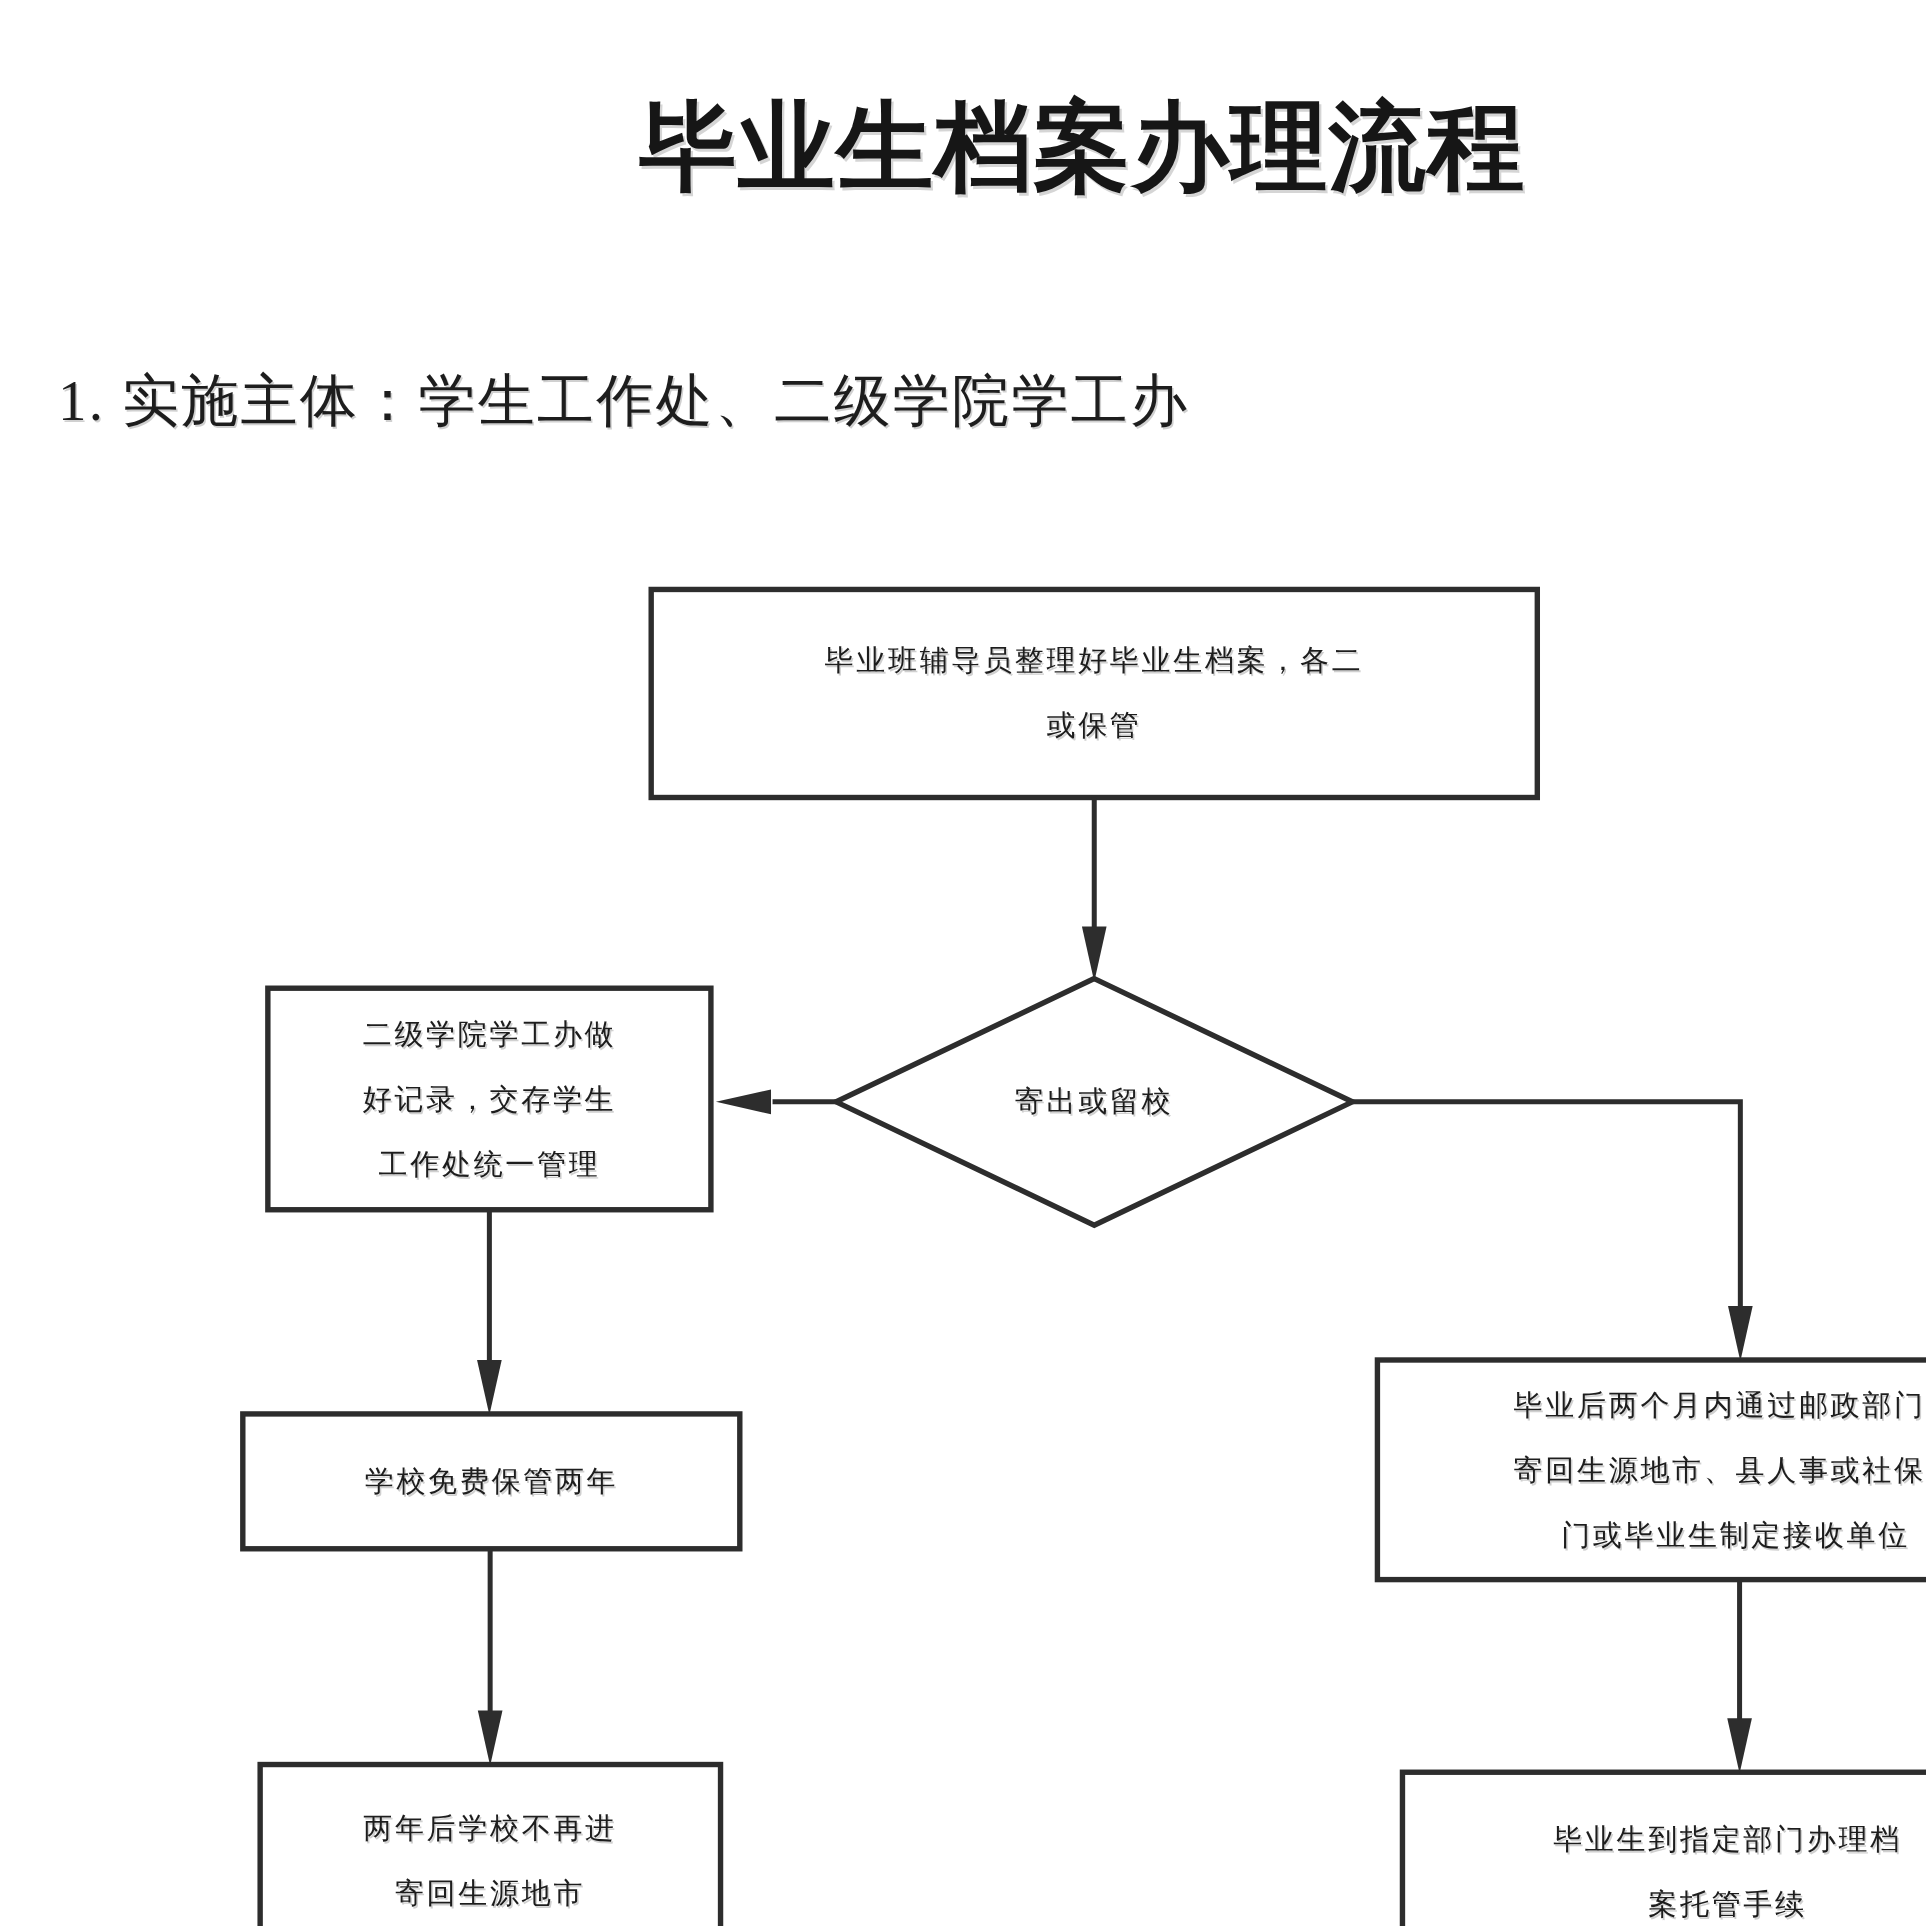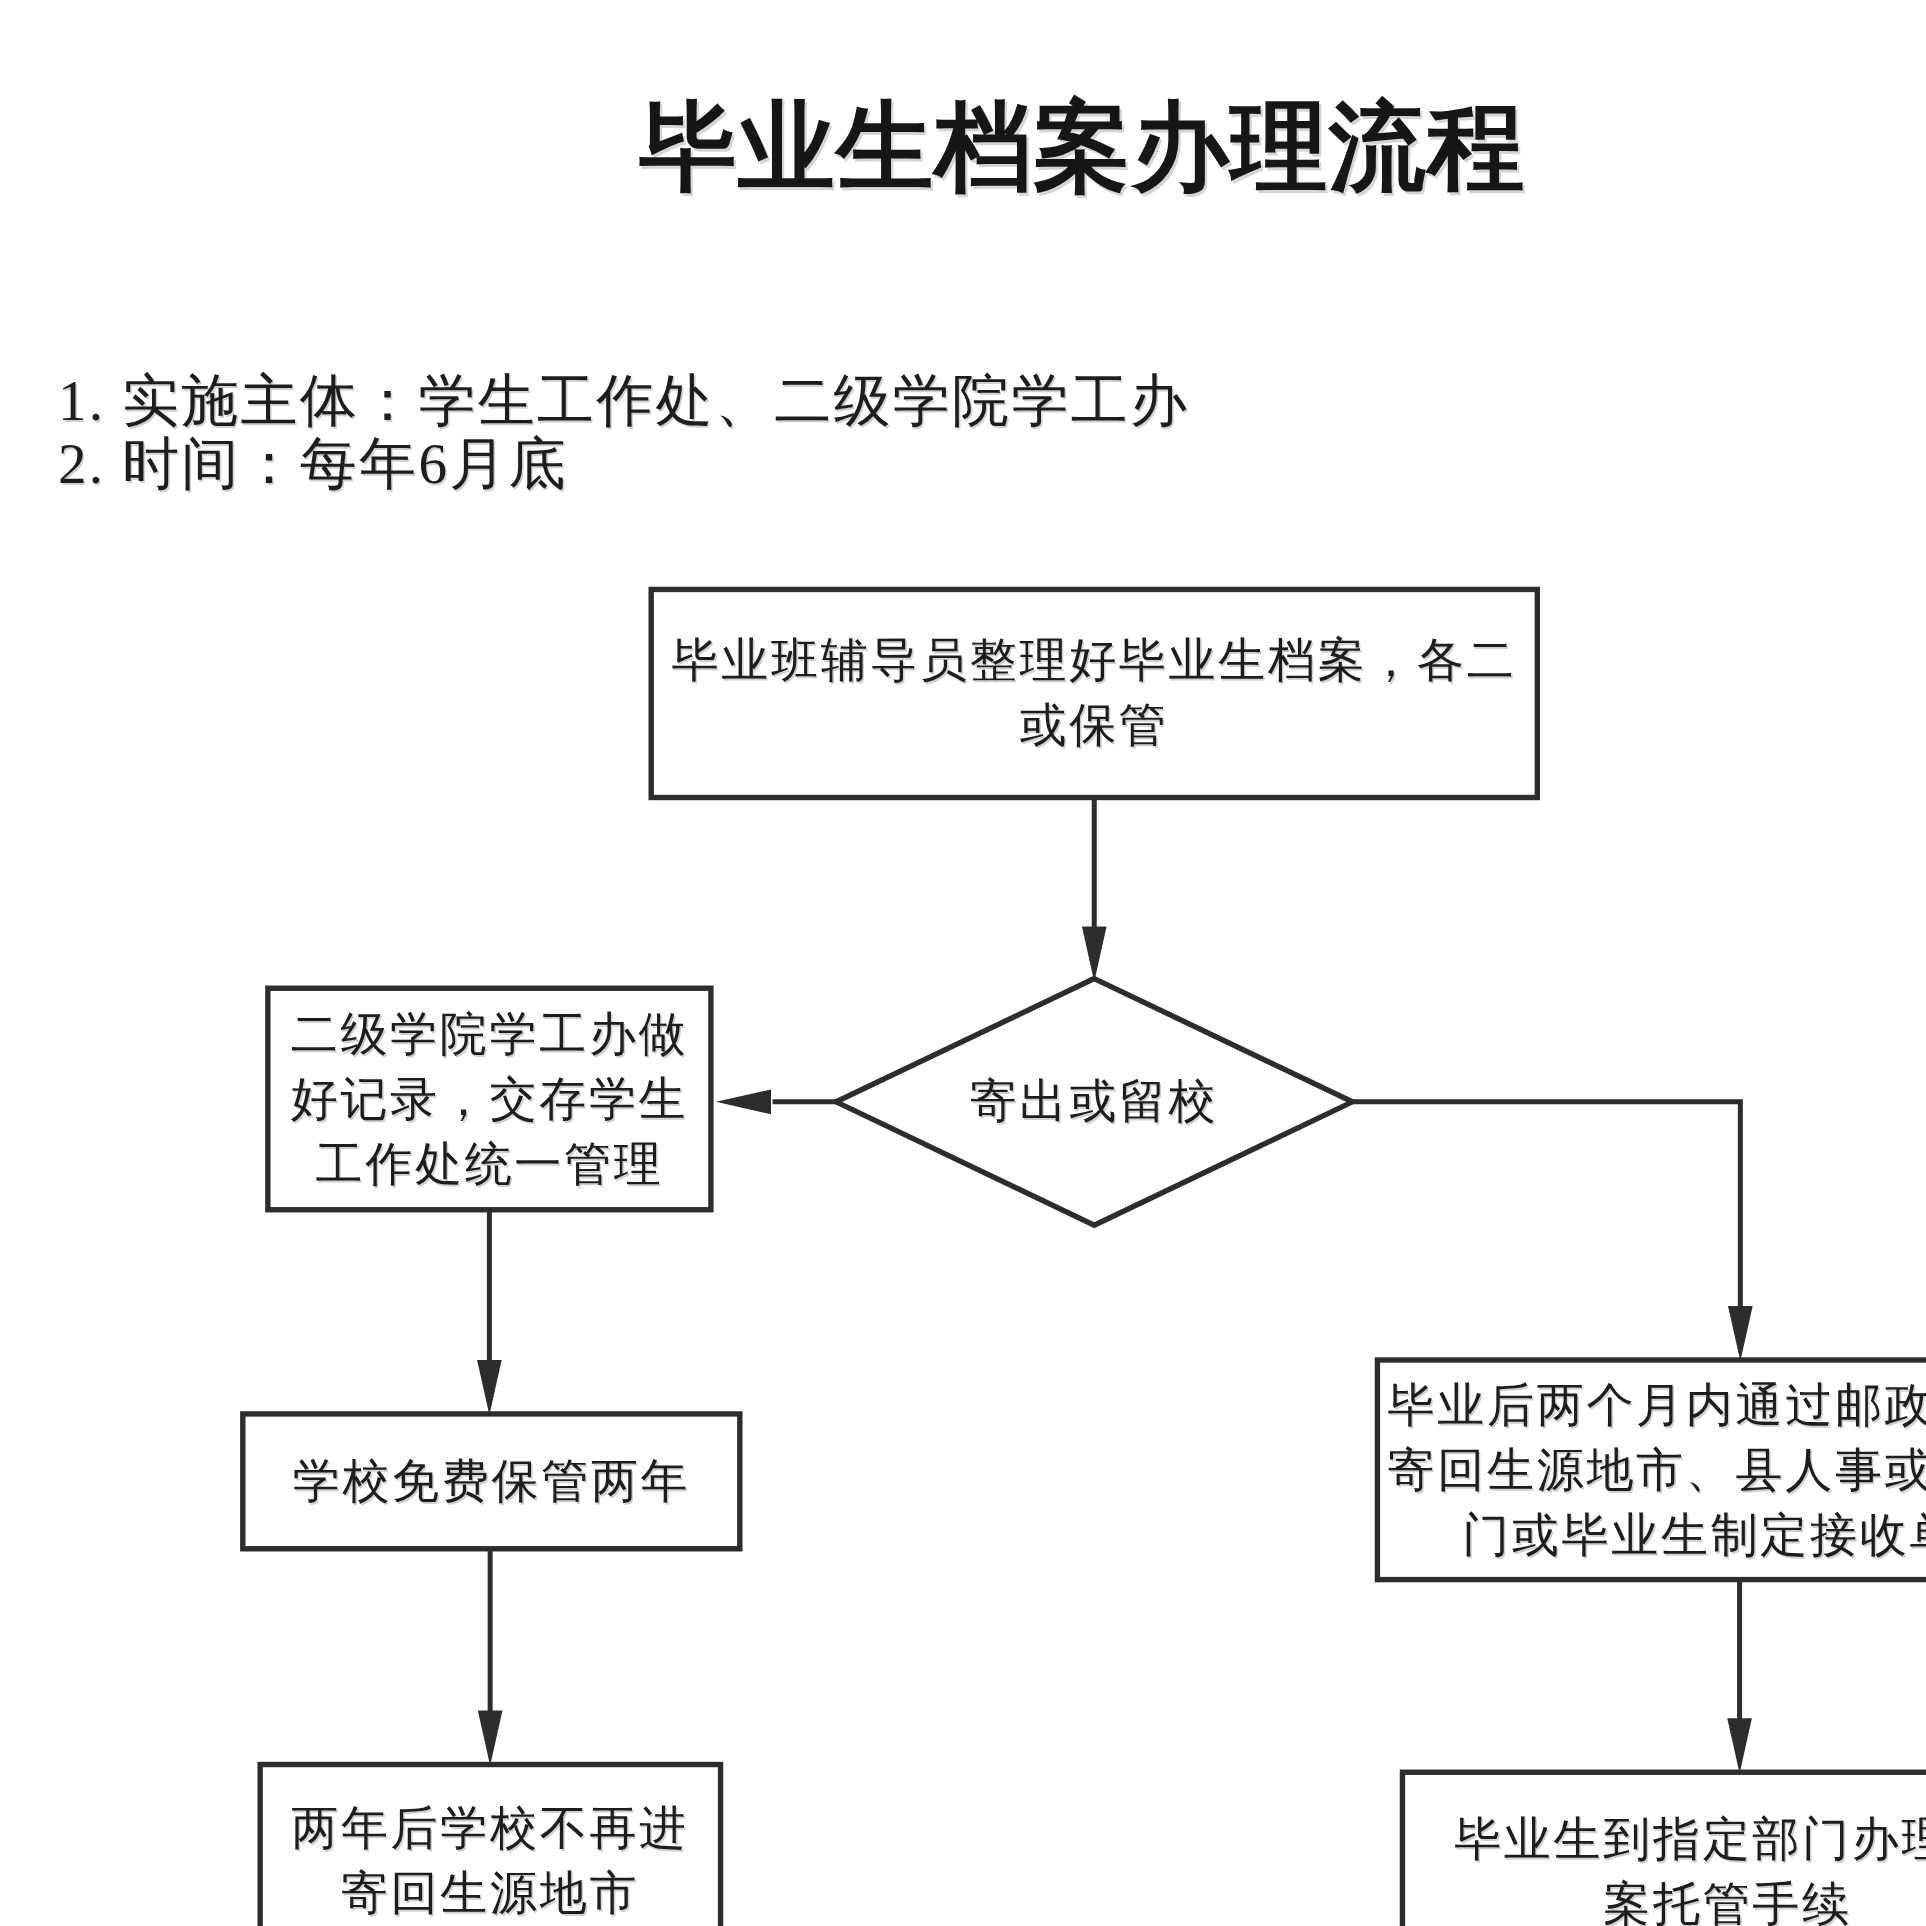--- a/index.html
+++ b/index.html
@@ -31,21 +31,21 @@
     letter-spacing: 2.3px;
     color: #1d1d1d;
     text-shadow: 1.5px 1.9px 0 rgba(150,150,150,0.45);
     white-space: nowrap;
   }
   .node-label {
     position: absolute;
     display: flex; flex-direction: column;
     align-items: center; justify-content: center;
     text-align: center;
-    font-size: 47px; line-height: 65px;
+    font-size: 29px; line-height: 65px;
     letter-spacing: 2.7px;
     color: #1d1d1d;
     text-shadow: 1.5px 1.9px 0 rgba(150,150,150,0.45);
     white-space: nowrap;
   }
 </style>
 </head>
 <body>
 
 <div id="canvas">
@@ -75,21 +75,20 @@
     <polyline points="3510,2860 4517,2860 4517,3400" fill="none" stroke="#2d2d2d" stroke-width="13"></polyline>
     <polygon points="4517,3533 4485,3390 4549,3390" fill="#2d2d2d"></polygon>
 
     <line x1="4515" y1="4100" x2="4515" y2="4470" stroke="#2d2d2d" stroke-width="13"></line>
     <polygon points="4515,4603 4483,4460 4547,4460" fill="#2d2d2d"></polygon>
   </svg>
 
   <div class="page-title">毕业生档案办理流程</div>
 
   <div class="note" style="top:370px">1. 实施主体：学生工作处、二级学院学工办</div>
-  <div class="note" style="top:433px">2. 时间：每年6月底</div>
 
   <div class="node-label" style="left:651px;top:589px;width:886px;height:208px;">
     <div>毕业班辅导员整理好毕业生档案，各二</div>
     <div>或保管</div>
   </div>
 
   <div class="node-label" style="left:836px;top:978px;width:516px;height:247px;font-family:Liberation Serif, serif;">
     <div>寄出或留校</div>
   </div>
 

